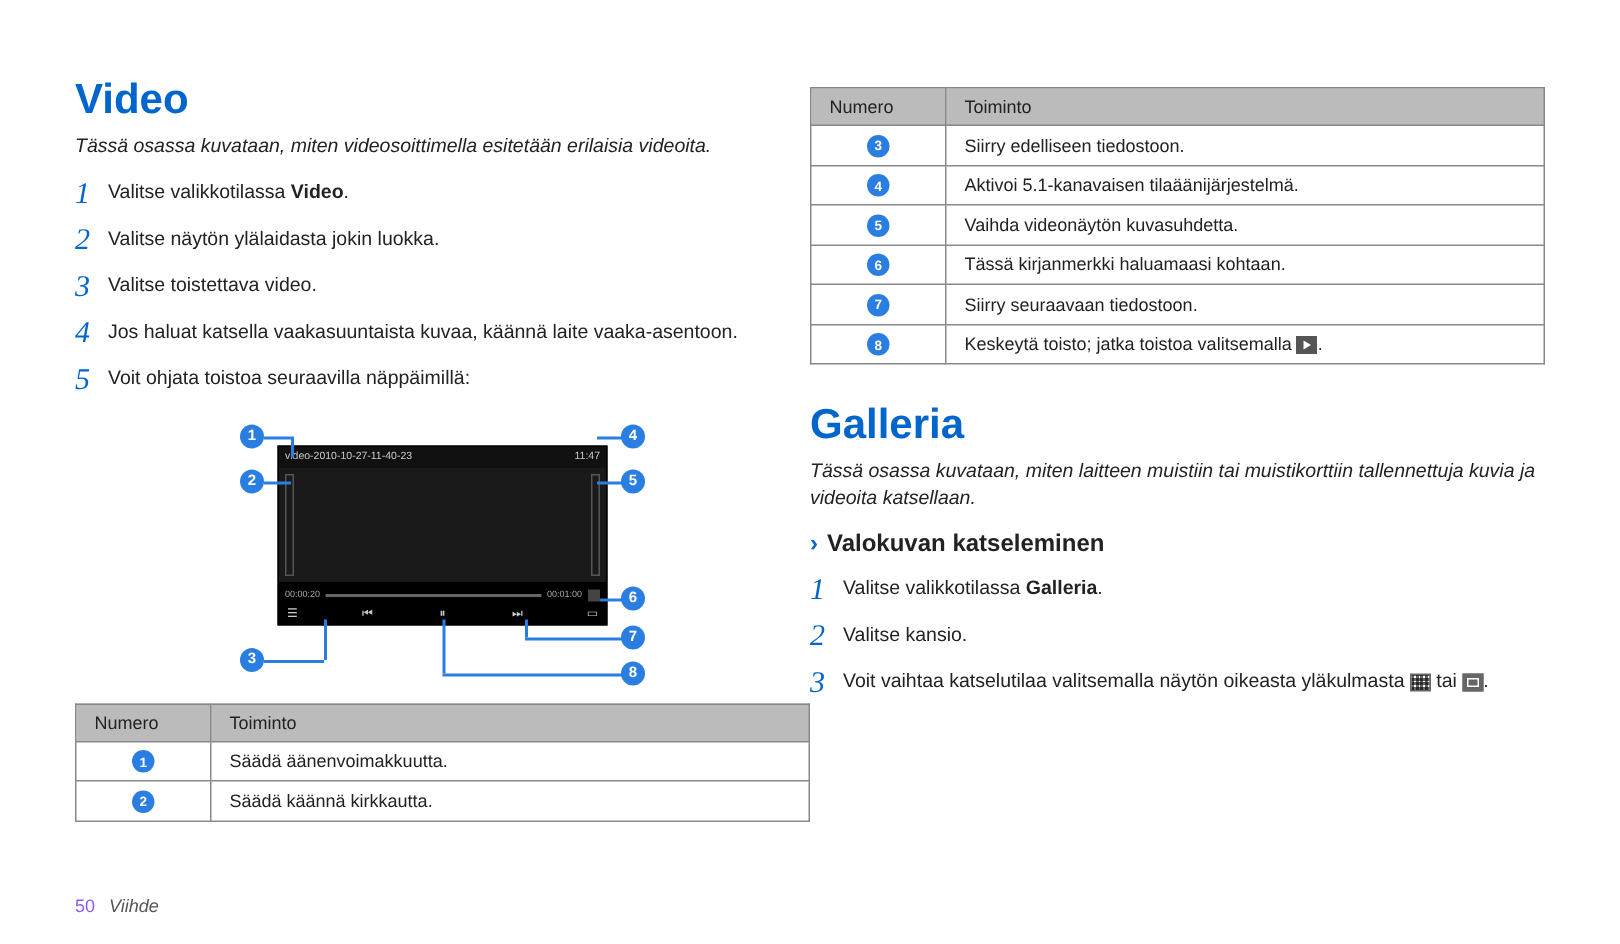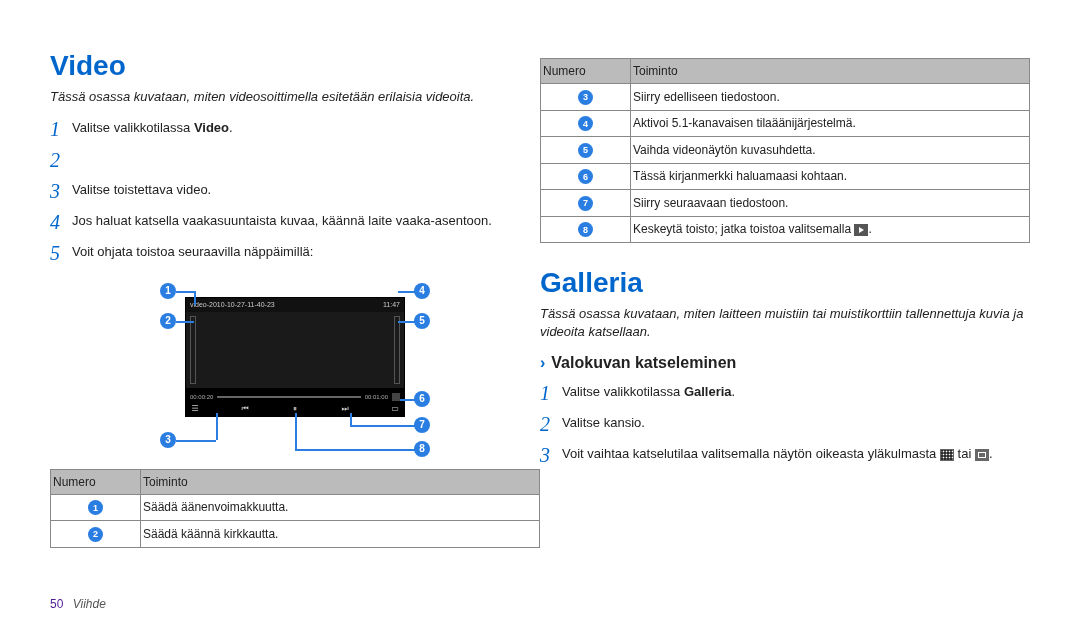--- a/index.html
+++ b/index.html
@@ -57,57 +57,58 @@
     background: #2a7de1; color: #fff; font-size: 10px; font-weight: bold;
     display: flex; align-items: center; justify-content: center;
     z-index: 3;
   }
   .lead { position: absolute; background: #2a7de1; z-index: 2; }
   .leadH { height: 2px; }
   .leadV { width: 2px; }
 
   
   table { border-collapse: collapse; width: 100%; margin: 8px 0; }
-  th, td { border: 1px solid #888; padding: 5px 2px; text-align: left; vertical-align: middle; font-size: 12px; }
+  th, td { border: 1px solid #888; padding: 5px 12px; text-align: left; vertical-align: middle; font-size: 12px; }
   th { background: #bbb; font-weight: normal; }
   td.center { text-align: center; width: 90px; }
   .tcircle {
     display: inline-flex; width: 15px; height: 15px; border-radius: 50%;
     background: #2a7de1; color: #fff; font-size: 9px; font-weight: bold;
     align-items: center; justify-content: center;
   }
   .playicon { display: inline-flex; width: 14px; height: 12px; background: #555; align-items: center; justify-content: center; vertical-align: middle; }
   .playicon::after { content: ""; border-left: 5px solid #fff; border-top: 3px solid transparent; border-bottom: 3px solid transparent; }
   .gridicon, .cardicon {
     display: inline-flex; width: 14px; height: 12px; background: #666; vertical-align: middle;
   }
   .gridicon { background: repeating-linear-gradient(0deg,#666,#666 2px,#fff 2px,#fff 3px), repeating-linear-gradient(90deg,#666,#666 2px,#fff 2px,#fff 3px); background-blend-mode: multiply; border:1px solid #666; }
   .cardicon { border:1px solid #666; position: relative; background:#666; }
   .cardicon::after { content:""; position:absolute; inset:2px; border:1px solid #fff; }
 
   .footer { position: absolute; bottom: 18px; left: 50px; font-style: italic; font-size: 12px; color: #555; }
-  .footer .pn { font-style: normal; color: #4c1d95; margin-right: 6px; }
+  .footer .pn { font-style: normal; color: #8b5cf6; margin-right: 6px; }
 </style>
 </head>
 <body>
 
 <div class="columns">
 
   <div class="col">
     <h1 class="video">Video</h1>
     <p class="intro">Tässä osassa kuvataan, miten videosoittimella esitetään erilaisia videoita.</p>
 
     <div class="step">
       <span class="num">1</span>
       <span class="txt">
         <span>Valitse valikkotilassa </span><span class="bold">Video</span><span>.</span>
       </span>
     </div>
     <div class="step">
       <span class="num">2</span>
+      <span class="txt">Valitse näytön ylälaidasta jokin luokka.</span>
     </div>
     <div class="step">
       <span class="num">3</span>
       <span class="txt">Valitse toistettava video.</span>
     </div>
     <div class="step">
       <span class="num">4</span>
       <span class="txt">Jos haluat katsella vaakasuuntaista kuvaa, käännä laite vaaka-asentoon.</span>
     </div>
     <div class="step">

